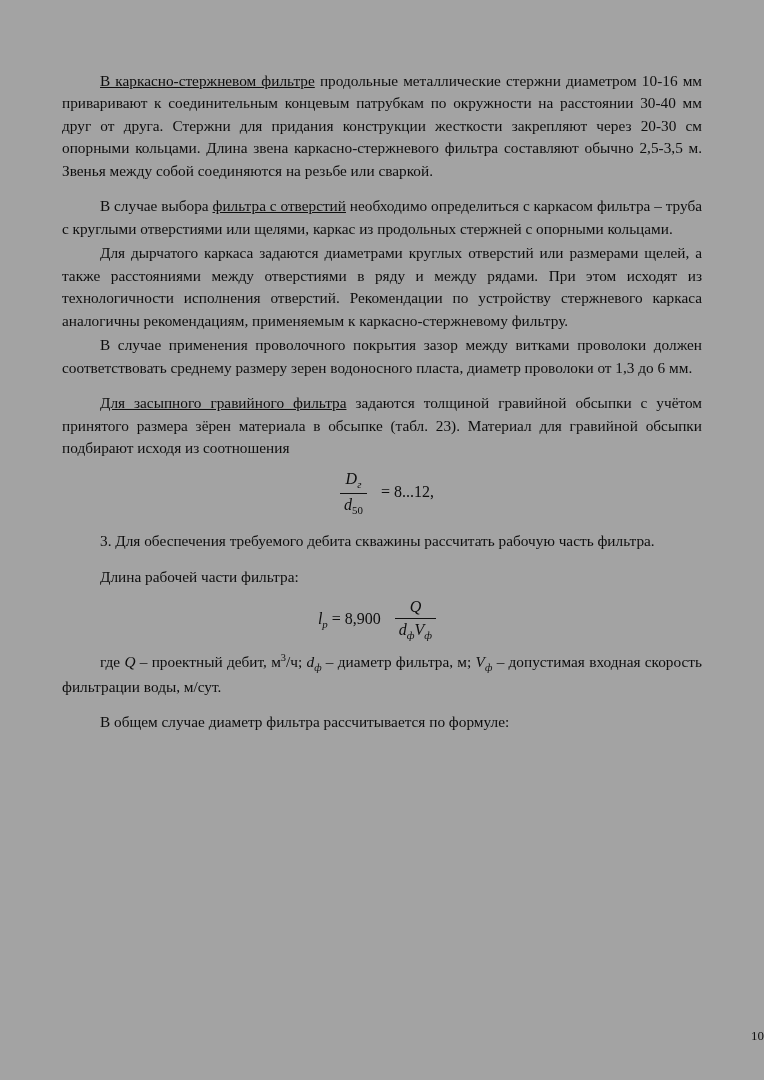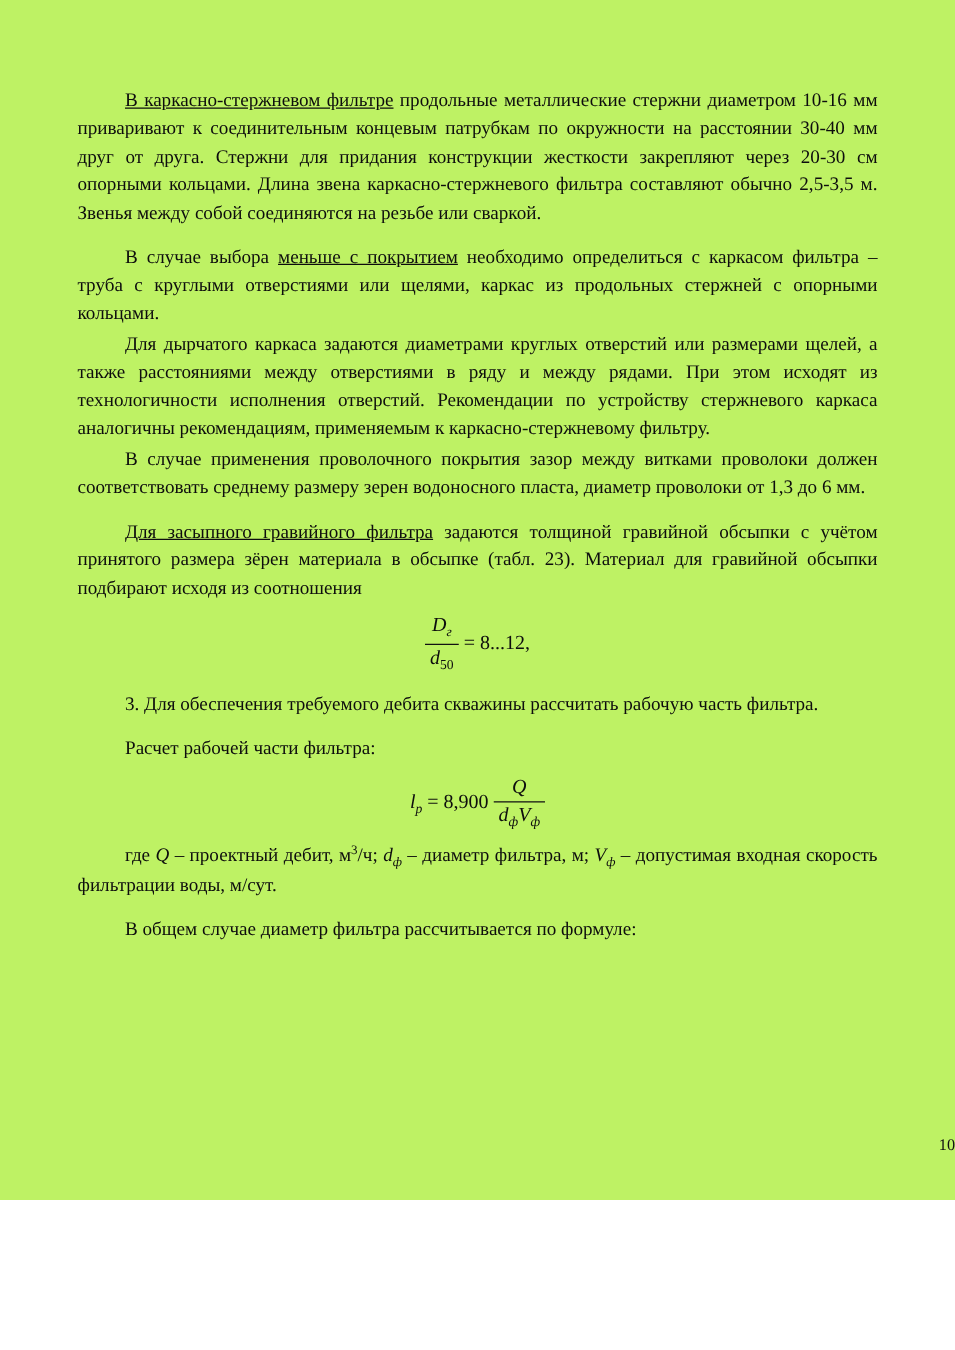--- a/index.html
+++ b/index.html
@@ -9,24 +9,24 @@
   }
   body {
     width: 764px;
     height: 1080px;
     font-family: "Liberation Serif", "DejaVu Serif", serif;
     color: #0d0d0d;
   }
   .page {
     position: relative;
     width: 764px;
-    height: 960px;
+    height: 1080px;
     box-sizing: border-box;
     padding: 70px 62px 40px 62px;
-    background: #bef264;
+    background: #a3a3a3;
   }
   .doc-body {
     font-size: 15.3px;
     line-height: 1.47;
     text-align: justify;
     text-justify: inter-word;
   }
   p {
     margin: 0;
   }
@@ -47,21 +47,21 @@
     text-align: center;
     margin: 9px 0 7px 0;
     text-indent: 0;
     font-style: italic;
     font-size: 16px;
   }
   .frac {
     display: inline-block;
     vertical-align: middle;
     text-align: center;
-    margin: 0 0;
+    margin: 0 10px;
   }
   .frac .num {
     display: block;
     padding: 0 4px 1px 4px;
     border-bottom: 1px solid #111;
     line-height: 1.25;
   }
   .frac .den {
     display: block;
     padding: 1px 4px 0 4px;
@@ -93,41 +93,41 @@
   }
 </style>
 </head>
 <body>
 
 <div class="page">
   <div class="doc-body">
 
     <p class="para"><span class="u">В каркасно-стержневом фильтре</span><span> продольные металлические стержни диаметром 10-16 мм приваривают к соединительным концевым патрубкам по окружности на расстоянии 30-40 мм друг от друга. Стержни для придания конструкции жесткости закрепляют через 20-30 см опорными кольцами. Длина звена каркасно-стержневого фильтра составляют обычно 2,5-3,5 м. Звенья между собой соединяются на резьбе или сваркой.</span></p>
 
-    <p class="para gap"><span>В случае выбора </span><span class="u">меньше с покрытием</span><span> необходимо определиться с каркасом фильтра – труба с круглыми отверстиями или щелями, каркас из продольных стержней с опорными кольцами.</span></p>
+    <p class="para gap"><span>В случае выбора </span><span class="u">фильтра с отверстий</span><span> необходимо определиться с каркасом фильтра – труба с круглыми отверстиями или щелями, каркас из продольных стержней с опорными кольцами.</span></p>
 
     <p class="para gap-sm">Для дырчатого каркаса задаются диаметрами круглых отверстий или размерами щелей, а также расстояниями между отверстиями в ряду и между рядами. При этом исходят из технологичности исполнения отверстий. Рекомендации по устройству стержневого каркаса аналогичны рекомендациям, применяемым к каркасно-стержневому фильтру.</p>
 
     <p class="para gap-sm">В случае применения проволочного покрытия зазор между витками проволоки должен соответствовать среднему размеру зерен водоносного пласта, диаметр проволоки от 1,3 до 6 мм.</p>
 
     <p class="para gap"><span class="u">Для засыпного гравийного фильтра</span><span> задаются толщиной гравийной обсыпки с учётом принятого размера зёрен материала в обсыпке (табл. 23). Материал для гравийной обсыпки подбирают исходя из соотношения</span></p>
 
     <p class="formula">
       <span class="frac">
         <span class="num"><span>D</span><span class="sub">г</span></span>
         <span class="den"><span>d</span><span class="sub rm">50</span></span>
       </span>
       <span class="rm">= 8...12</span><span class="rm">,</span>
     </p>
 
 
 
     <p class="para gap">3. Для обеспечения требуемого дебита скважины рассчитать рабочую часть фильтра.</p>
 
-    <p class="para gap">Расчет рабочей части фильтра:</p>
+    <p class="para gap">Длина рабочей части фильтра:</p>
 
     <p class="formula">
       <span class="it">l</span><span class="sub">р</span>
       <span class="rm">= 8,900</span>
       <span class="frac">
         <span class="num">Q</span>
         <span class="den"><span>d</span><span class="sub">ф</span><span>V</span><span class="sub">ф</span></span>
       </span>
     </p>
 

